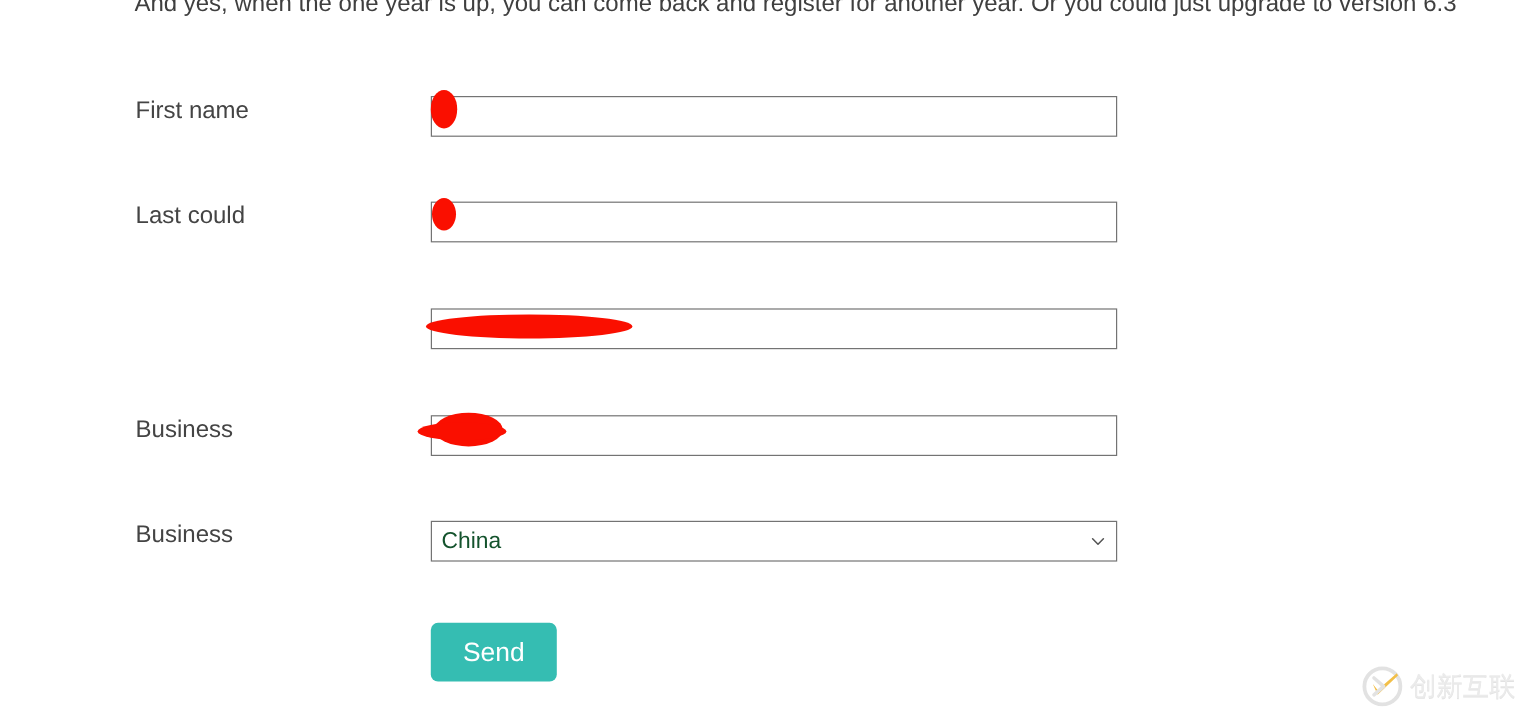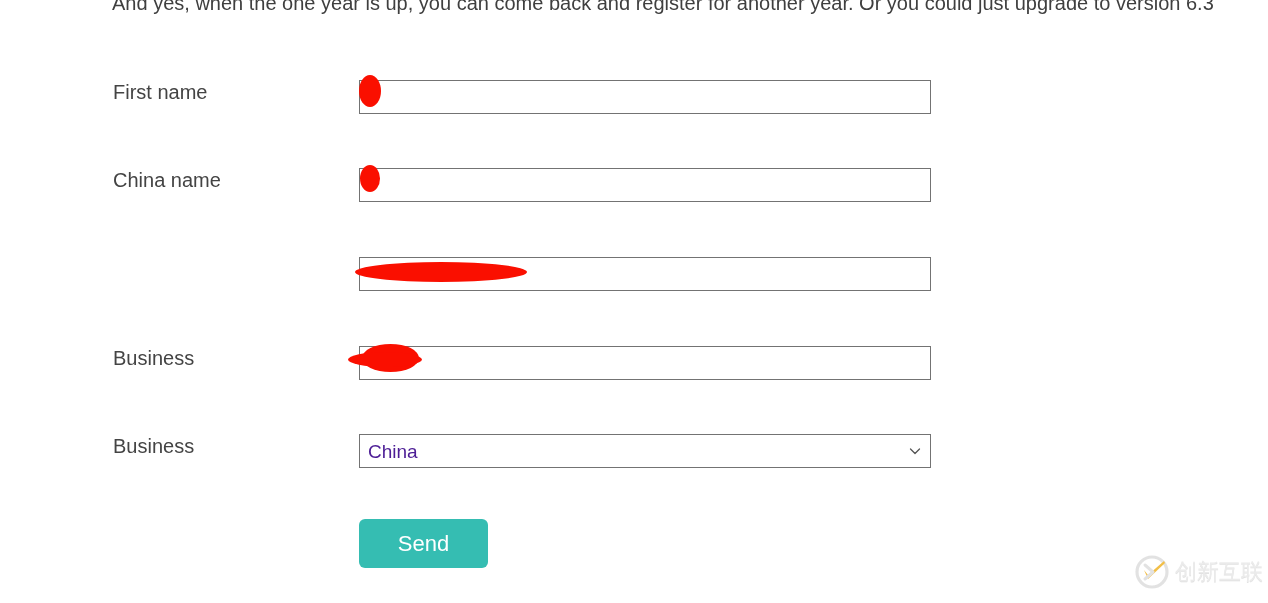--- a/index.html
+++ b/index.html
@@ -63,21 +63,21 @@
     position: absolute;
     left: 359px;
     top: 0;
     width: 572px;
     height: 34px;
     box-sizing: border-box;
     border: 1px solid #737373;
     background: #ffffff;
     font-family: "Liberation Sans", "DejaVu Sans", sans-serif;
     font-size: 19px;
-    color: #4c1d95;
+    color: #14532d;
     padding: 2px 8px;
     outline: none;
     border-radius: 0;
   }
 
   select.field-control {
     height: 34px;
     -webkit-appearance: none;
     -moz-appearance: none;
     appearance: none;
@@ -147,21 +147,21 @@
     width: 74px;
     height: 15px;
     border-radius: 50% / 50%;
   }
 
   
   .send-button {
     position: absolute;
     left: 359px;
     top: 519px;
-    width: 129px;
+    width: 105px;
     height: 49px;
     background: #35bdb2;
     color: #ffffff;
     border: none;
     border-radius: 6px;
     font-family: "Liberation Sans", "DejaVu Sans", sans-serif;
     font-size: 22px;
     line-height: 49px;
     text-align: center;
     cursor: pointer;
@@ -202,21 +202,21 @@
   <div class="intro-text">And yes, when the one year is up, you can come back and register for another year. Or you could just upgrade to version 6.3</div>
 
   <div class="form">
 
     <div class="form-row" style="top:80px;">
       <div class="field-label">First name</div>
       <input class="field-control" type="text" value="" style="">
     </div>
 
     <div class="form-row" style="top:168px;">
-      <div class="field-label">China name</div>
+      <div class="field-label">Last could</div>
       <input class="field-control" type="text" value="" style="">
     </div>
 
     <div class="form-row" style="top:257px;">
       <input class="field-control" type="text" value="" style="">
     </div>
 
     <div class="form-row" style="top:346px;">
       <div class="field-label">Business</div>
       <input class="field-control" type="text" value="" style="">

